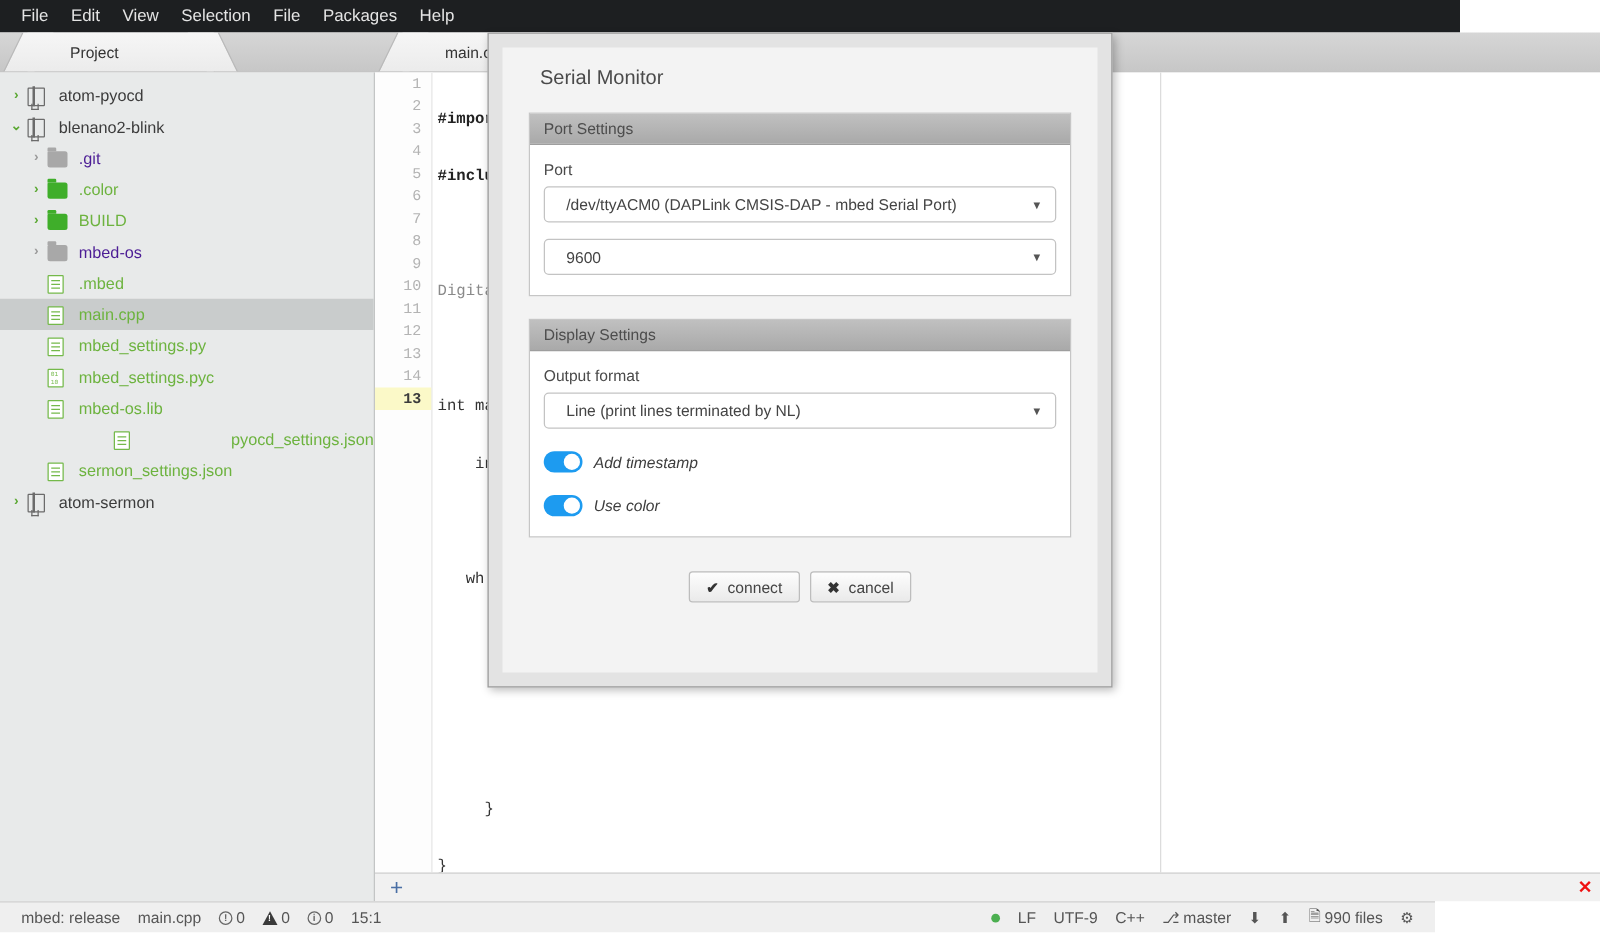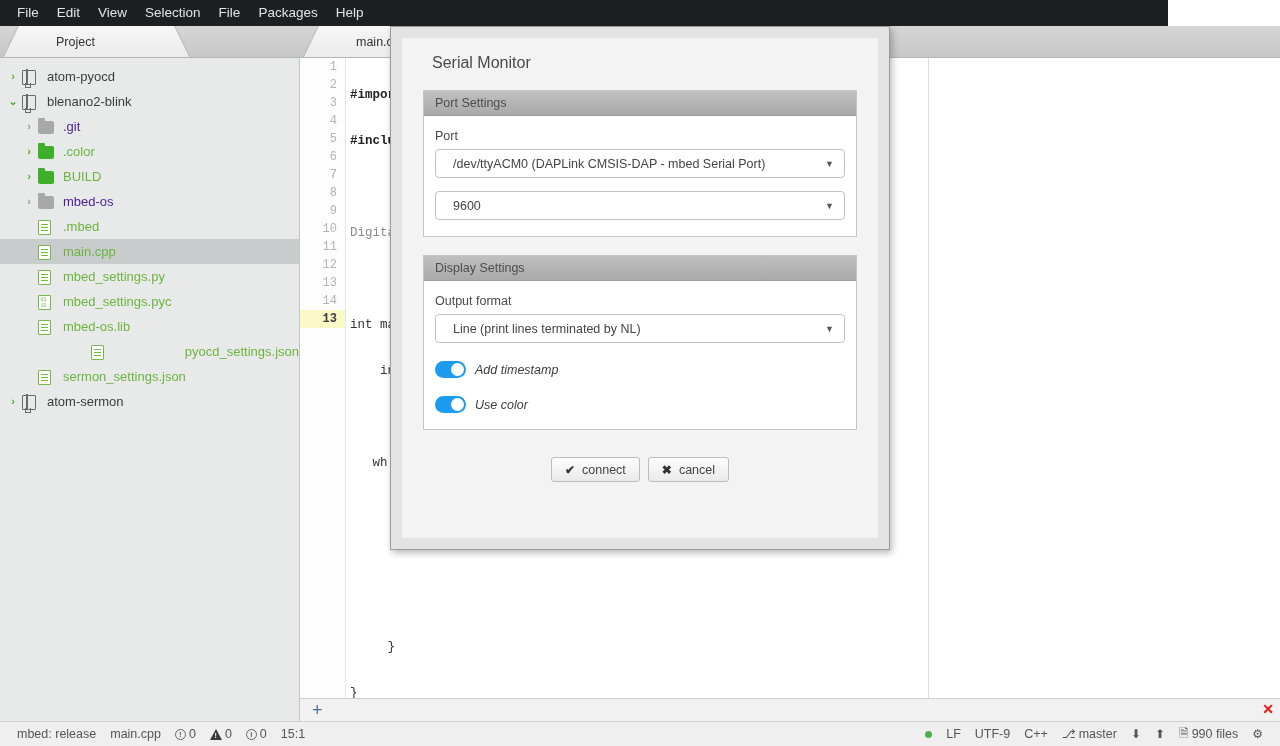--- a/index.html
+++ b/index.html
@@ -139,21 +139,21 @@
     font-weight: 300; cursor: default;
   }
   .close-x {
     position: absolute; right: 6px; top: 3px;
     color: #f01010; font-size: 14px; font-weight: bold; cursor: default;
     line-height: 14px;
   }
 
   
   .statusbar {
-    position: absolute; bottom: 0; left: 0; width: 1280px; height: 25px;
+    position: absolute; bottom: 0; left: 0; width: 1148px; height: 25px;
     background: #efefef; border-top: 1px solid #d0d0d0;
     display: flex; align-items: center; font-size: 12.5px; color: #555;
   }
   .sb-left { display: flex; align-items: center; padding-left: 10px; gap: 0; }
   .sb-right { margin-left: auto; display: flex; align-items: center; padding-right: 10px; }
   .sb-item { padding: 0 7px; cursor: default; white-space: nowrap; display:flex; align-items:center; gap:3px;}
   .circ {
     display:inline-block; width:11px; height:11px; border:1.3px solid #666; border-radius:50%;
     font-size:8px; line-height:9px; text-align:center; color:#666; font-weight:bold;
   }

